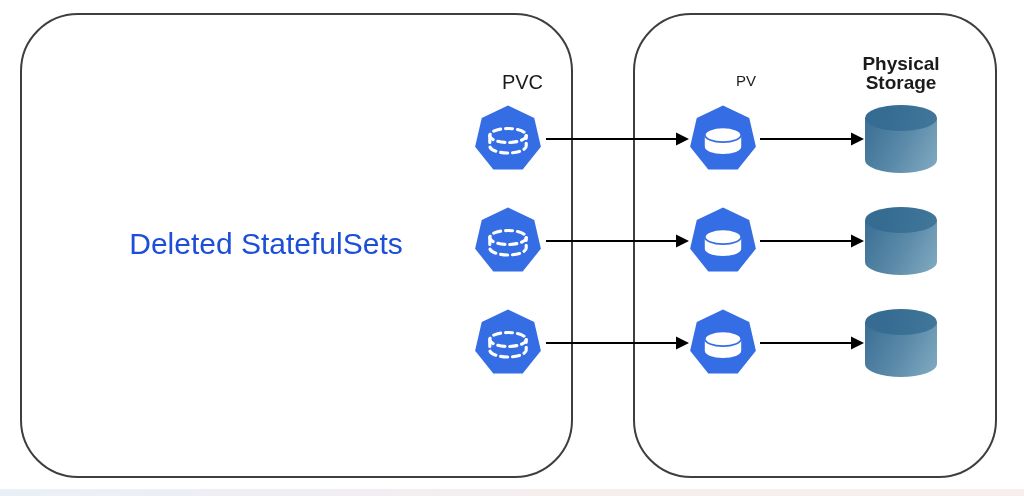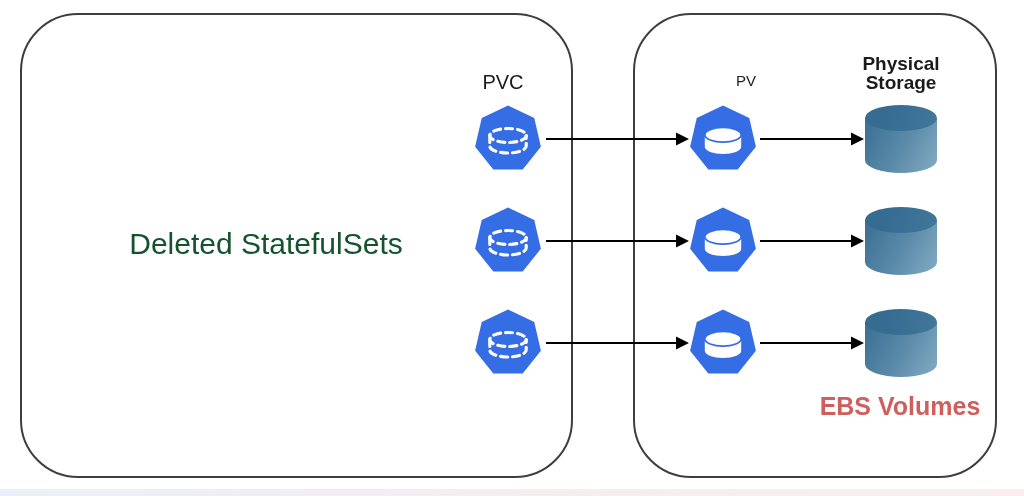--- a/index.html
+++ b/index.html
@@ -24,30 +24,30 @@
   }
   .left-box  { left: 20px;  top: 13px; width: 553px; height: 465px; }
   .right-box { left: 633px; top: 13px; width: 364px; height: 465px; }
 
   .deleted-label {
     position: absolute;
     left: 106px; top: 227px;
     width: 320px;
     text-align: center;
     font-size: 30px;
-    color: #14532d;
+    color: #1d4ed8;
     white-space: nowrap;
   }
   .col-label {
     position: absolute;
     text-align: center;
     color: #1b1b1b;
     font-weight: 500;
   }
-  .pvc-label     { left: 463px; top: 71px; width: 80px;  font-size: 20px; }
+  .pvc-label     { left: 463px; top: 71px; width: 80px;  font-size: 20px; text-align: right; }
   .pv-label      { left: 706px; top: 72px; width: 80px;  font-size: 15px; }
   .storage-label { left: 851px; top: 54px; width: 100px; font-size: 19px; line-height: 19px; font-weight: bold; }
 
   .arrows {
     position: absolute;
     left: 0; top: 0;
     width: 1024px; height: 496px;
     pointer-events: none;
   }
 
@@ -184,17 +184,16 @@
   <div class="cyl cyl-2">
     <div class="cyl-body"></div>
     <div class="cyl-top"></div>
   </div>
   <div class="cyl cyl-3">
     <div class="cyl-body"></div>
     <div class="cyl-top"></div>
   </div>
 
   <div class="caption">
-    <div>EBS Volumes</div>
   </div>
 
   <div class="bottom-strip"></div>
 </div>
 
 </body></html>

